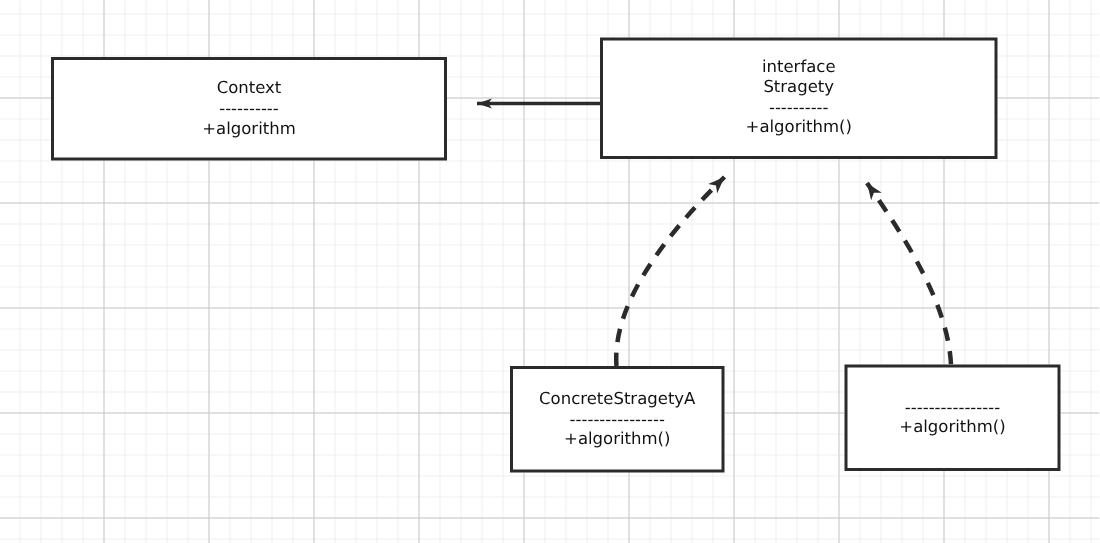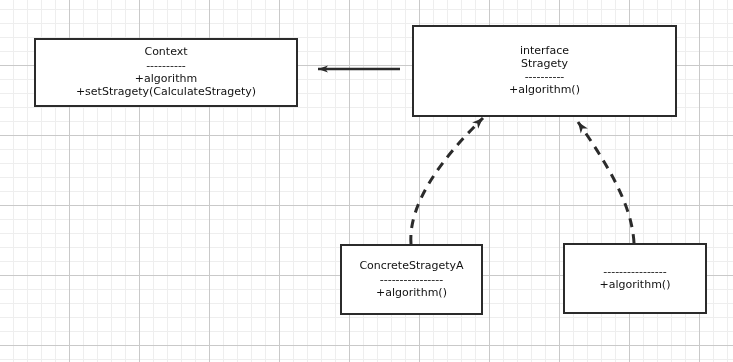--- a/index.html
+++ b/index.html
@@ -60,21 +60,21 @@
     line-height: 1.0;
     margin: 1px 0 2px 0;
   }
 
   .box-member {
     font-size: 11px;
     white-space: nowrap;
   }
 
   #ctx-box  { left: 34px;  top: 38px;  width: 264px; height: 69px; justify-content: center; }
-  #iface-box{ left: 412px; top: 25px;  width: 265px; height: 92px; }
+  #iface-box{ left: 400px; top: 25px;  width: 265px; height: 81px; }
   #csa-box  { left: 340px; top: 244px; width: 143px; height: 71px; }
   #csb-box  { left: 563px; top: 243px; width: 144px; height: 71px; }
 
   #connectors {
     position: absolute;
     left: 0;
     top: 0;
     width: 733px;
     height: 362px;
     pointer-events: none;
@@ -110,21 +110,20 @@
 
     <path d="M 411,244 C 408,205 440,160 483,118" fill="none" stroke="#2b2b2b" stroke-width="3" stroke-dasharray="9,7" marker-end="url(#dash-arrow)"></path>
 
     <path d="M 634,243 C 632,205 608,165 578,122" fill="none" stroke="#2b2b2b" stroke-width="3" stroke-dasharray="9,7" marker-end="url(#dash-arrow)"></path>
   </svg>
 
   <div class="uml-box" id="ctx-box">
     <div class="box-title">Context</div>
     <div class="box-sep">----------</div>
     <div class="box-member">+algorithm</div>
-    <div class="box-member">+setStragety(CalculateStragety)</div>
   </div>
 
   <div class="uml-box" id="iface-box">
     <div class="box-stereotype">interface</div>
     <div class="box-title">Stragety</div>
     <div class="box-sep">----------</div>
     <div class="box-member">+algorithm()</div>
   </div>
 
   <div class="uml-box" id="csa-box">

